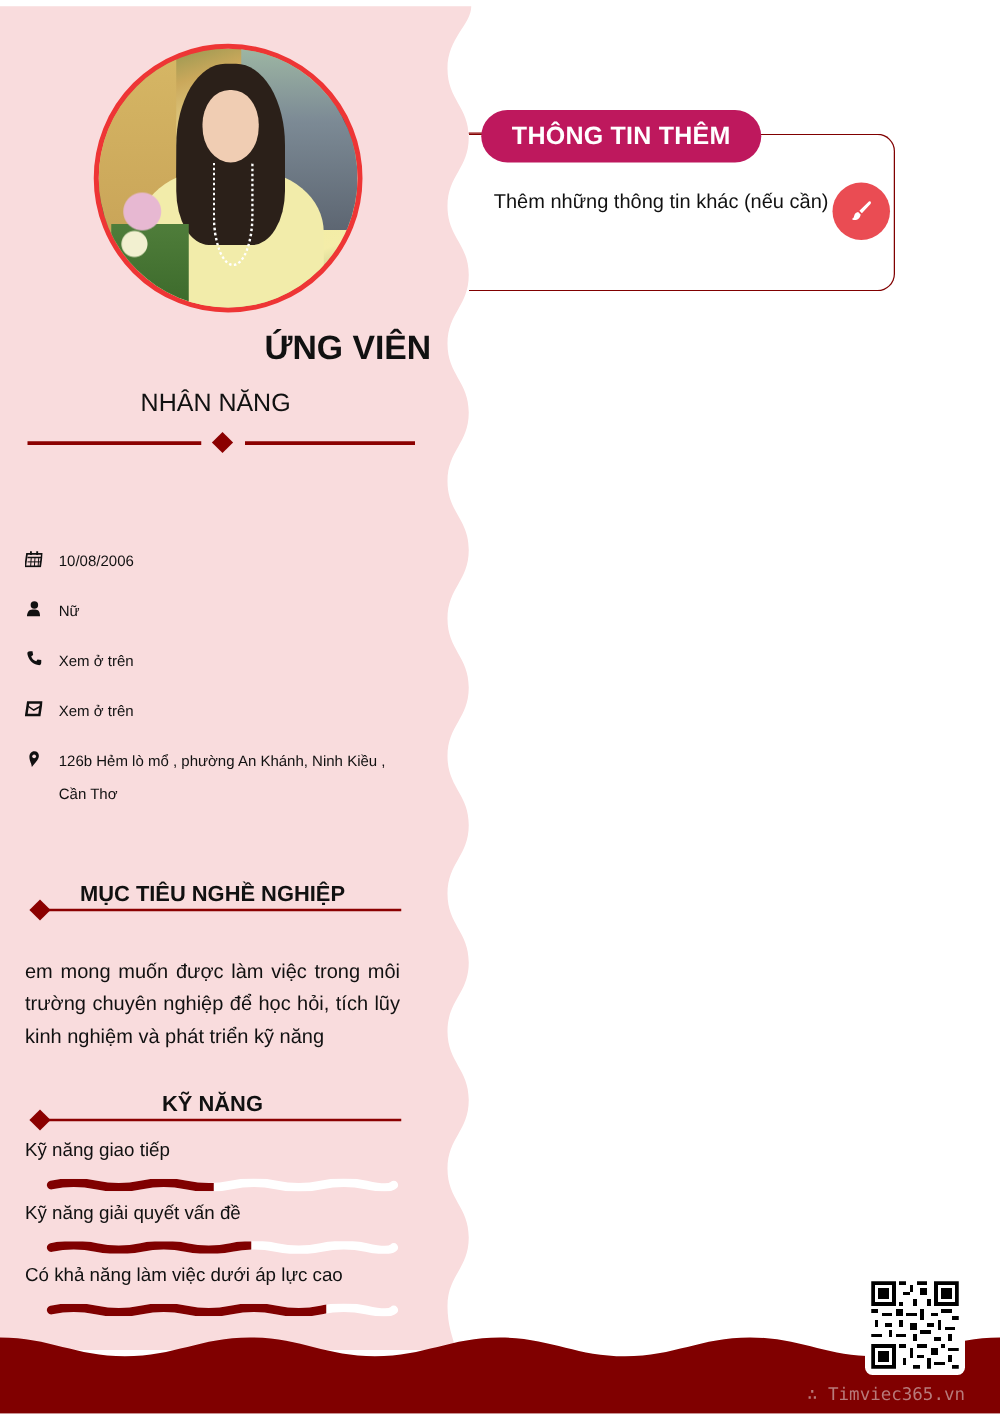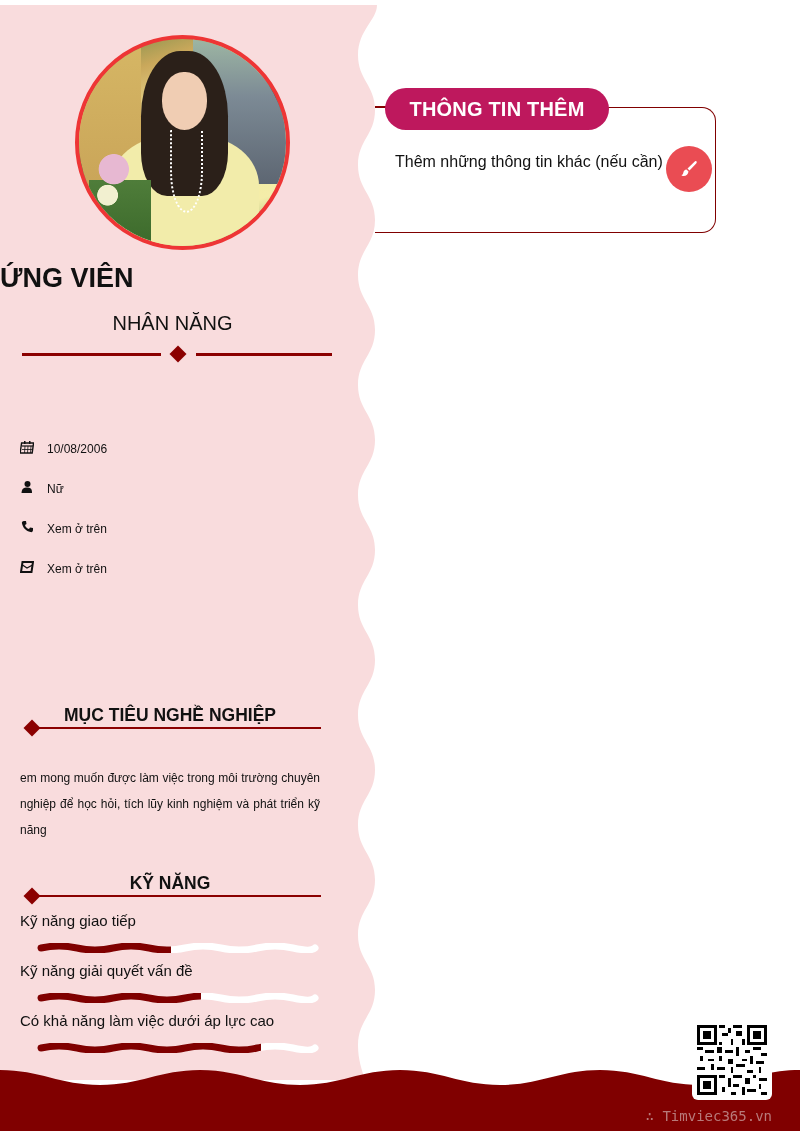--- a/index.html
+++ b/index.html
@@ -14,34 +14,34 @@
     background: linear-gradient(160deg, #6f8a4a 0%, #caa85b 18%, #e9d78f 35%, #3b2d25 45%, #f2ec9e 60%, #f4eda9 80%, #8ba06a 100%);
   }
   .avatar .street { position:absolute; right:0; top:0; width:45%; height:70%; background: linear-gradient(180deg,#9db6a3 0%,#7c8a95 40%,#5d6672 100%); }
   .avatar .wall { position:absolute; left:0; top:0; width:30%; height:75%; background: linear-gradient(180deg,#d6b765,#c9a458); }
   .avatar .hair { position:absolute; left:30%; top:6%; width:42%; height:70%; background:#2b2019; border-radius: 45% 45% 30% 30%; }
   .avatar .face { position:absolute; left:40%; top:16%; width:22%; height:28%; background:#f0cdb3; border-radius: 48% 48% 50% 50%; }
   .avatar .dress { position:absolute; left:15%; top:47%; width:72%; height:60%; background:#f2ecaa; border-radius: 40% 40% 0 0; }
   .avatar .pearls { position:absolute; left:44%; top:44%; width:16%; height:40%; border: 2px dotted #ffffff; border-top:none; border-radius: 0 0 50% 50%; }
   .avatar .flowers { position:absolute; left:5%; top:48%; width:30%; height:50%; background: radial-gradient(circle at 40% 30%, #e7b8d2 0 18%, transparent 19%), radial-gradient(circle at 30% 55%, #f2f0d0 0 14%, transparent 15%), linear-gradient(180deg, transparent 40%, #4f7d3a 40%, #3d6b2c 100%); }
 
-  .name { position:absolute; left:0; width:345px; top:263px; text-align:left; font-size:27px; font-weight:700; color:#111; }
+  .name { position:absolute; left:0; width:345px; top:263px; text-align:right; font-size:27px; font-weight:700; color:#111; }
   .position { position:absolute; left:0; width:345px; top:312px; text-align:center; font-size:20px; color:#111; }
 
   .divider-line { position:absolute; height:3px; background:#8b0000; }
   .diamond { position:absolute; width:12px; height:12px; background:#8b0000; transform: rotate(45deg); }
 
   .info-list { position:absolute; left:20px; top:436px; width:320px; }
   .info-row { display:flex; align-items:flex-start; margin-bottom:18px; font-size:12px; line-height:26px; color:#111; }
   .info-row .icon { width:27px; flex:0 0 27px; display:flex; align-items:center; height:22px; }
   .info-row .icon svg { width:14px; height:14px; }
 
   .section-title { position:absolute; font-size:17.5px; font-weight:700; color:#111; text-align:center; }
 
-  .objective { position:absolute; left:20px; top:765px; width:300px; font-size:12px; line-height:26px; text-align:justify; color:#111; }
+  .objective { position:absolute; left:20px; top:765px; width:300px; font-size:16px; line-height:26px; text-align:justify; color:#111; }
 
   .skill-label { position:absolute; left:20px; font-size:15px; color:#111;text-align:center; }
   .skill-bar { position:absolute; left:36px; width:284px; height:10px; }
 
   .extra-header {
     position:absolute; left:385px; top:88px; width:224px; height:42px; border-radius:21px;
     background:#be185d; color:#fff; font-size:20px; font-weight:700;
     display:flex; align-items:center; justify-content:center; letter-spacing:0.2px;
   }
   .extra-box {
@@ -132,20 +132,29 @@
     <span>Xem ở trên</span>
   </div>
   <div class="info-row" style="margin-bottom:14px;">
     <span class="icon">
       <svg viewBox="0 0 14 14">
           <path d="M2.5,2 L13,2 L11.5,12 L1,12 Z" fill="none" stroke="#111" stroke-width="2"></path>
           <path d="M2.5,5 L7,8 L12.5,5" fill="none" stroke="#111" stroke-width="1.2"></path>
         </svg>
     </span>
     <span>Xem ở trên</span>
+  </div>
+  <div class="info-row">
+    <span class="icon">
+      <svg viewBox="0 0 14 14">
+          <path d="M7.5,1 C10,1 11.5,3 11,5.5 C10.5,8 7.5,11 5.5,13.5 C5,10.5 3.5,8 3.5,5.5 C3.5,3 5,1 7.5,1 Z" fill="#111"></path>
+          <circle cx="7.3" cy="5" r="1.5" fill="#f9dcdd"></circle>
+        </svg>
+    </span>
+    <span style="width:270px;">126b Hẻm lò mổ , phường An Khánh, Ninh Kiều , Cần Thơ</span>
   </div>
 </div>
 
 <div class="diamond" style="left:26px; top:722px;"></div>
 <div class="divider-line" style="left:36px; top:727px; width:285px; height:2px;"></div>
 <div class="section-title" style="left:20px; width:300px; top:705px;">MỤC TIÊU NGHỀ NGHIỆP</div>
 <div class="objective">em mong muốn được làm việc trong môi trường chuyên nghiệp để học hỏi, tích lũy kinh nghiệm và phát triển kỹ năng</div>
 
 <div class="diamond" style="left:26px; top:890px;"></div>
 <div class="divider-line" style="left:36px; top:895px; width:285px; height:2px;"></div>

